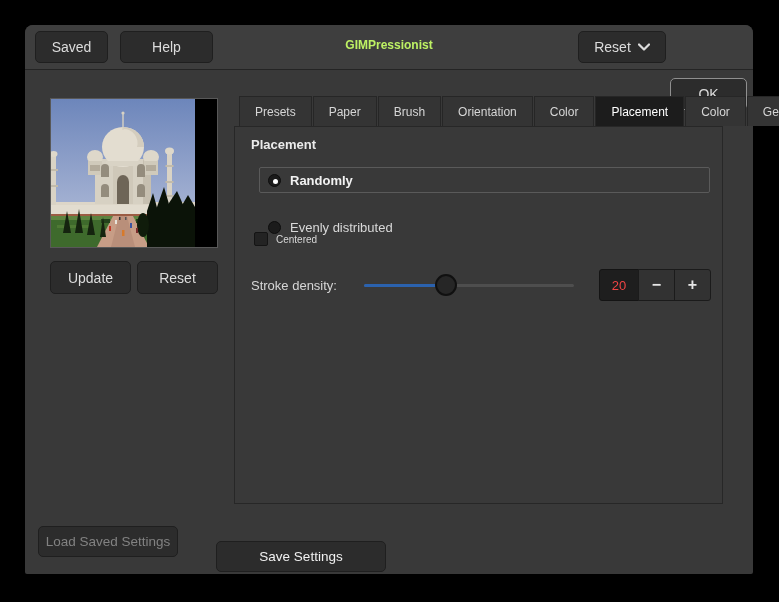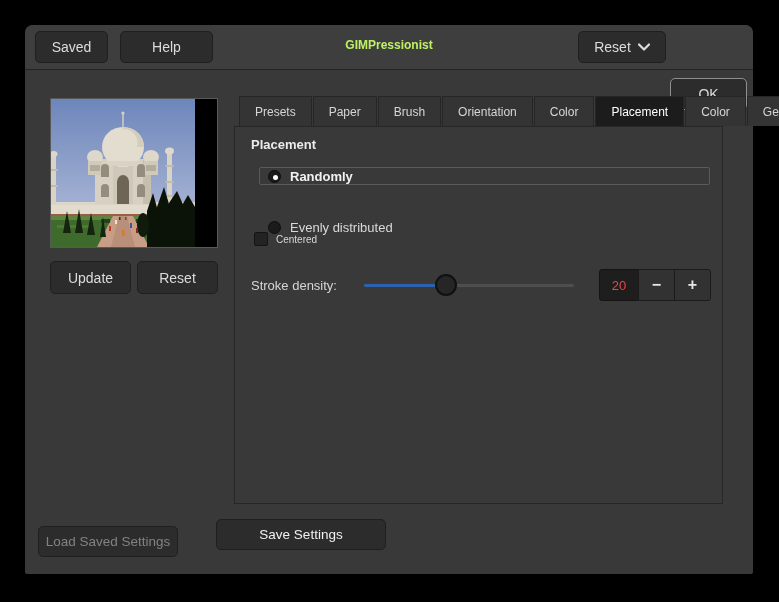--- a/index.html
+++ b/index.html
@@ -25,21 +25,21 @@
   .btn-reset2{left:112px;top:236px;width:81px;height:33px;}
   .notebook{position:absolute;left:209px;top:71px;width:489px;height:408px;}
   .tabbar{position:absolute;top:0;left:0;right:0;height:30px;display:flex;padding-left:5px;}
   .tab{display:flex;align-items:center;padding:0 15px;height:30px;background:#343434;
     border:1px solid #262626;border-bottom:none;margin-right:1px;color:#d6d6d6;font-size:12px;}
   .tab.selected{background:#1c1c1c;color:#ffffff;}
   .frame{position:absolute;top:30px;left:0;right:0;bottom:0;border:1px solid #272727;
     background:#393939;}
   .heading{position:absolute;left:16px;top:10px;font-weight:bold;font-size:13px;color:#ebebeb;}
   .radio-row{position:absolute;display:flex;align-items:center;gap:9px;font-size:13px;color:#d8d8d8;}
-  .row-randomly{left:24px;right:12px;top:40px;height:18px;border:1px solid #5a5a5a;
+  .row-randomly{left:24px;right:12px;top:40px;height:26px;border:1px solid #5a5a5a;
     border-radius:2px;padding-left:8px;color:#f2f2f2;font-weight:bold;text-align:right;}
   .row-evenly{left:24px;top:66px;height:21px;padding-left:9px;margin-top:24px;}
   .radio{width:13px;height:13px;border-radius:50%;background:#1b1b1b;border:1px solid #0d0d0d;
     position:relative;flex:none;}
   .radio.checked::after{content:"";position:absolute;left:4px;top:4px;width:5px;height:5px;
     border-radius:50%;background:#fff;}
   .check-row{position:absolute;left:19px;top:104px;height:16px;display:flex;align-items:center;
     gap:8px;font-size:10px;color:#d8d8d8;}
   .checkbox{width:14px;height:14px;background:#232323;border:1px solid #141414;border-radius:2px;flex:none;}
   .sd-label{position:absolute;left:16px;top:151px;font-size:13px;color:#d6d6d6;}
@@ -49,21 +49,21 @@
   .slider .handle{position:absolute;top:0;width:22px;height:22px;border-radius:50%;
     background:#262626;border:2px solid #101010;}
   .spin{position:absolute;left:364px;top:142px;height:32px;display:flex;}
   .spin-entry{width:40px;height:32px;background:#1e1e1e;border:1px solid #141414;
     border-radius:3px 0 0 3px;color:#ef4444;font-size:13px;display:flex;align-items:center;
     justify-content:center;}
   .spin-btn{width:37px;height:32px;background:#323232;border:1px solid #1b1b1b;margin-left:-1px;
     color:#e6e6e6;font-size:16px;font-weight:bold;display:flex;align-items:center;justify-content:center;}
   .spin-btn.plus{border-radius:0 3px 3px 0;}
   .btn-load{left:13px;top:501px;width:140px;height:31px;color:#828282;font-size:13.5px;}
-  .btn-save{left:191px;top:494px;width:170px;height:31px;font-size:13.5px;color:#f0f0f0;}
+  .btn-save{left:191px;top:516px;width:170px;height:31px;font-size:13.5px;color:#f0f0f0;}
 </style>
 </head>
 <body>
 
 <div class="dialog">
 
   <div class="header">
     <div class="btn btn-cancel">Saved</div>
     <div class="btn btn-help">Help</div>
     <div class="title">GIMPressionist</div>

